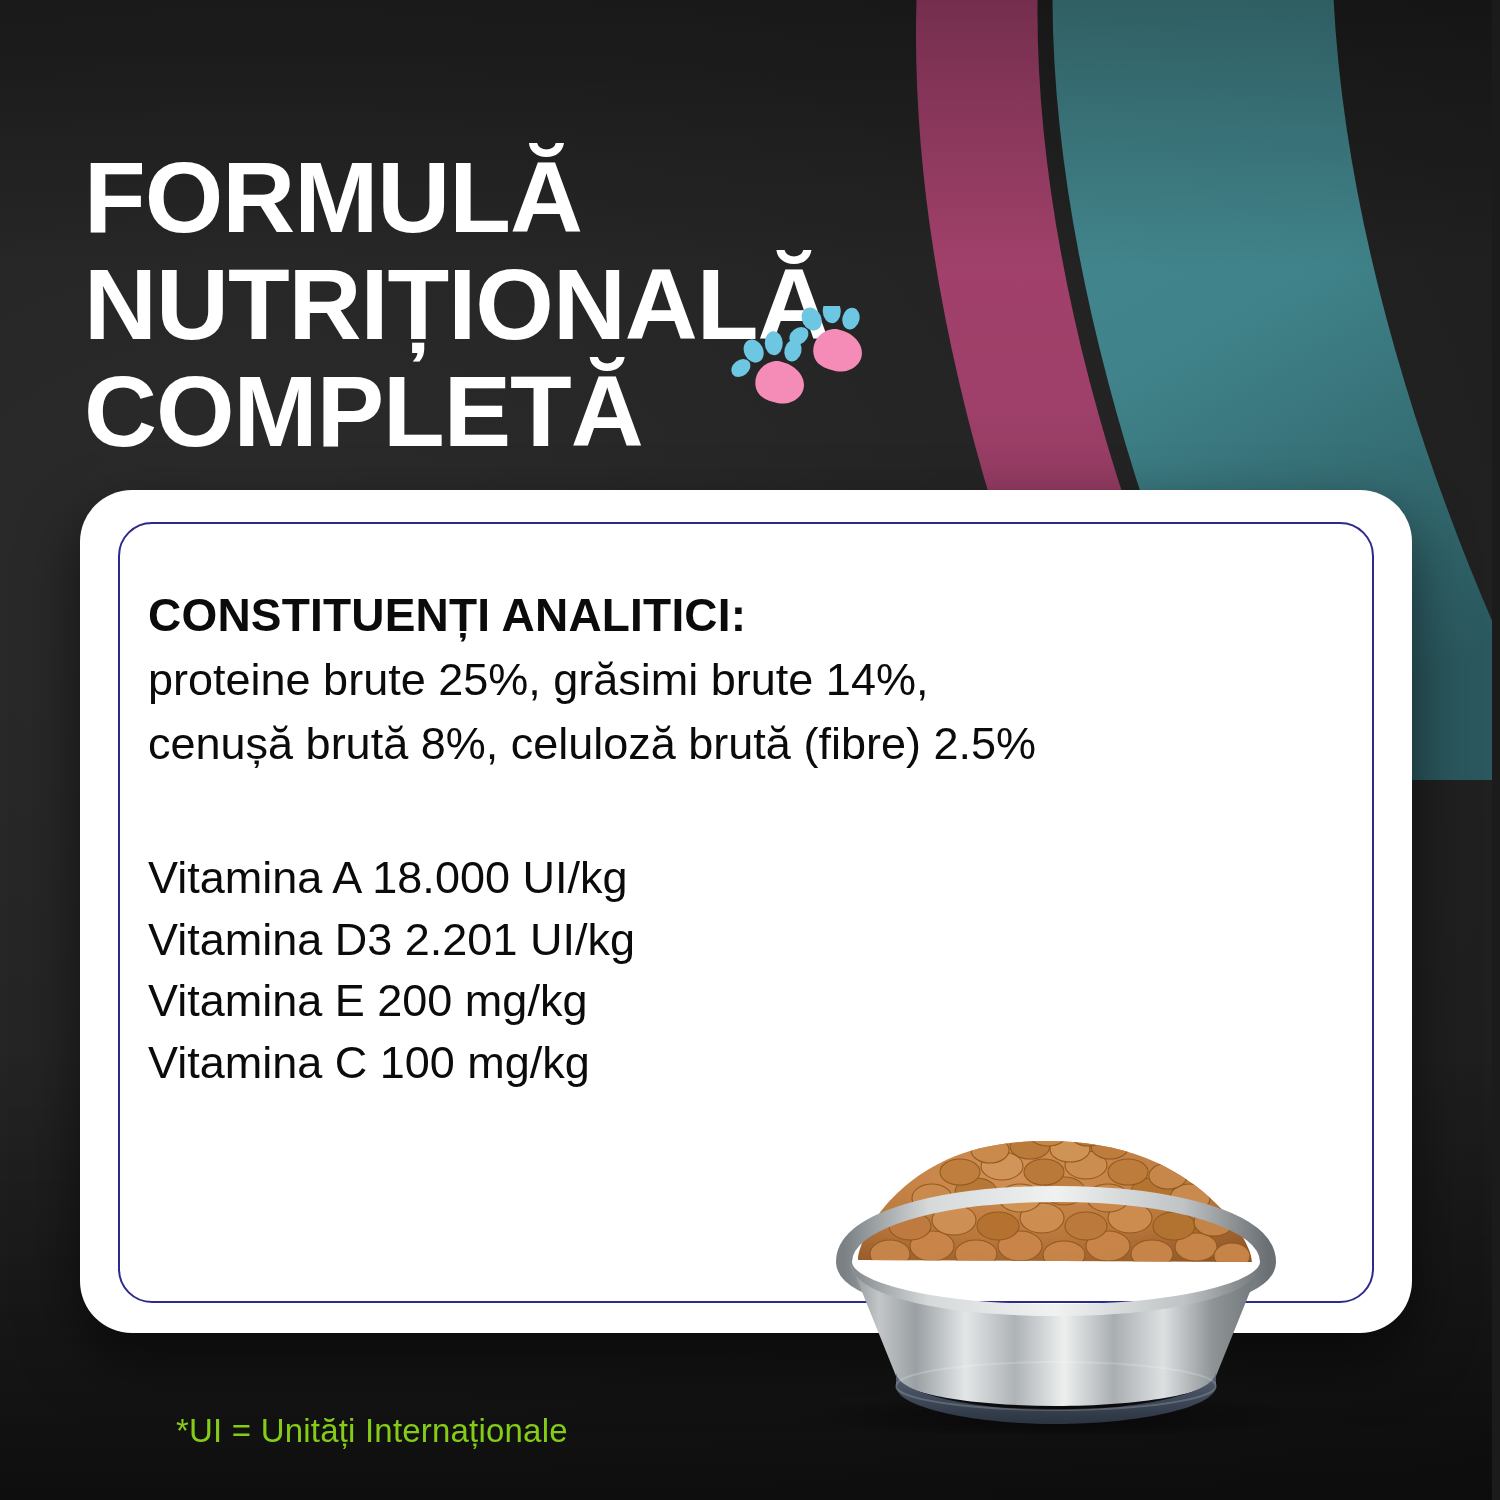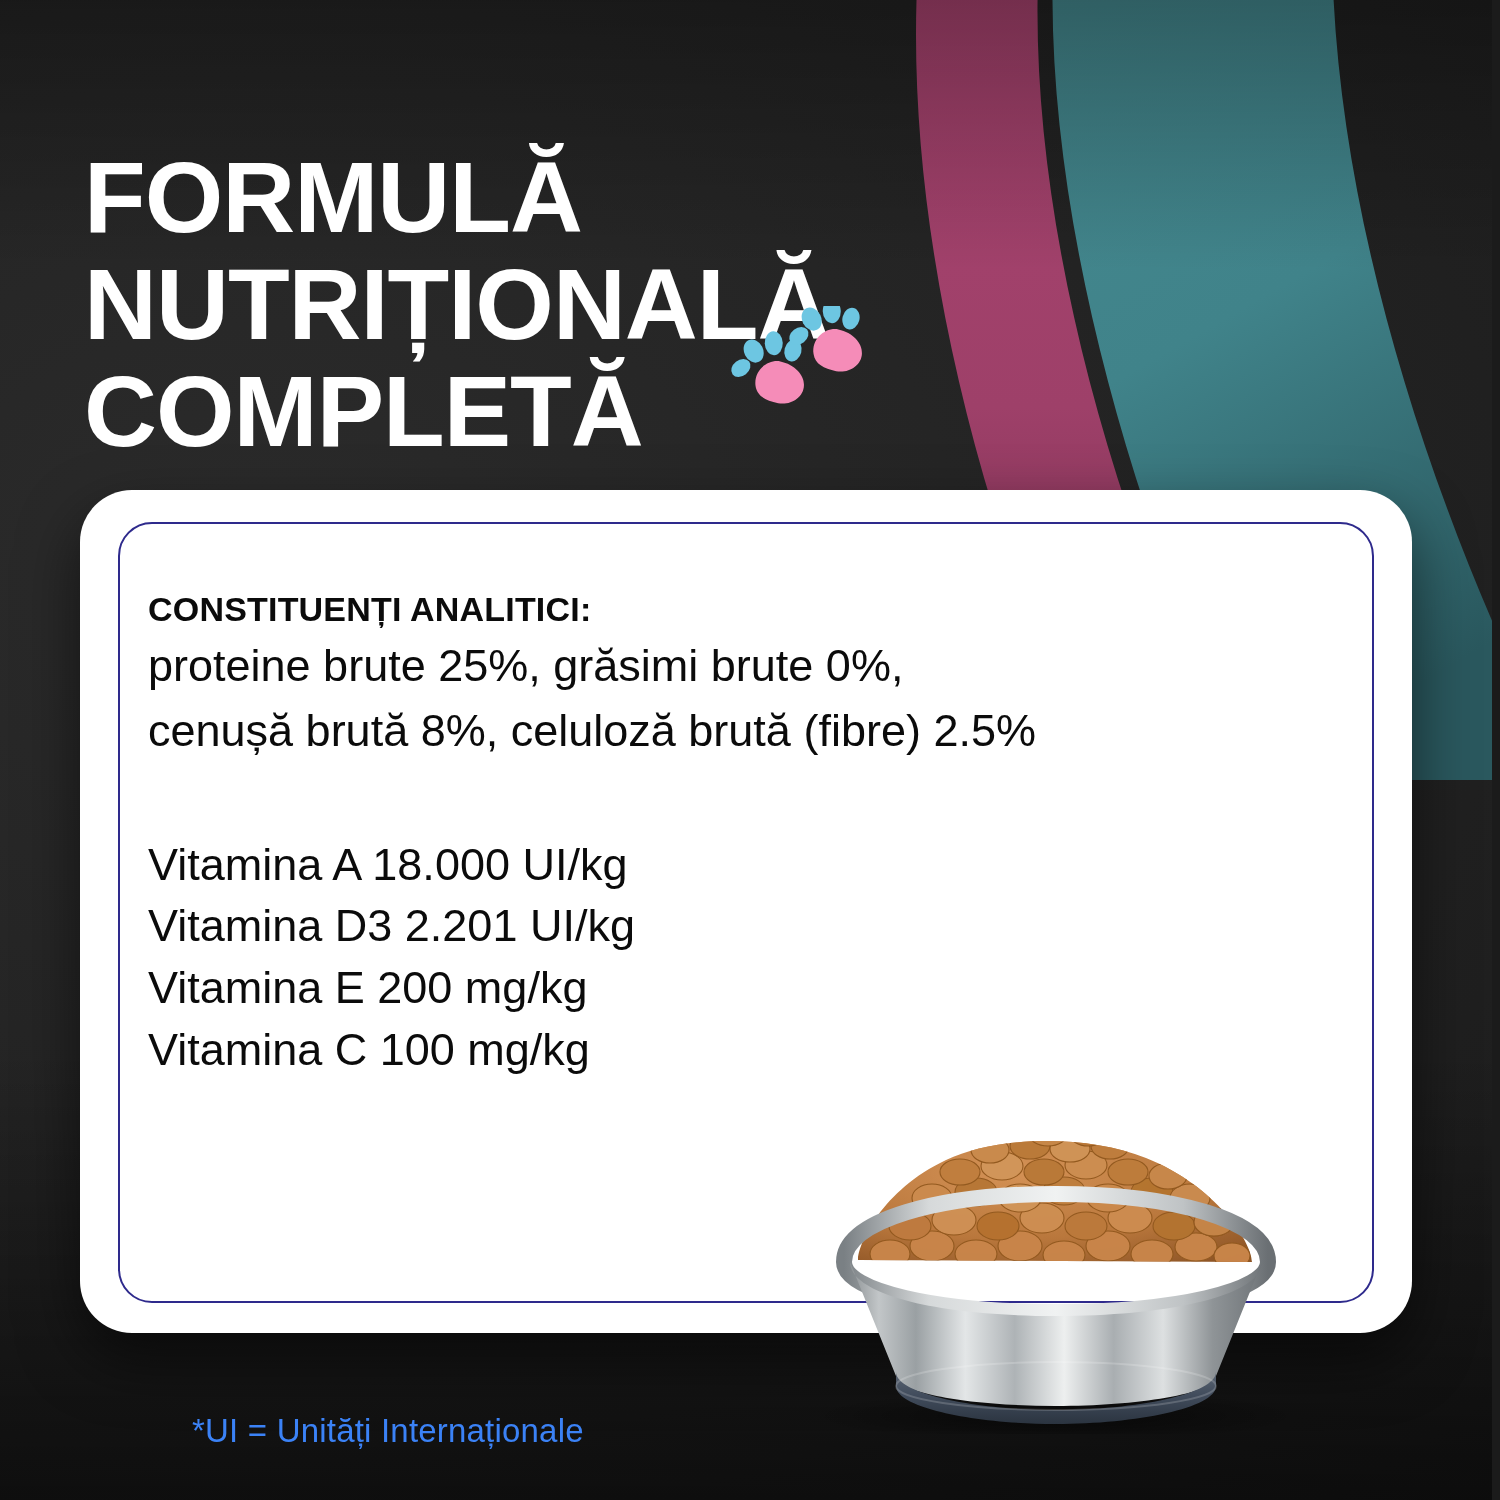--- a/index.html
+++ b/index.html
@@ -83,21 +83,21 @@
     pointer-events: none;
   }
   .card-content {
     position: absolute;
     left: 68px;
     top: 100px;
     right: 60px;
     color: #0b0b0b;
   }
   .sec-head {
-    font-size: 34px;
+    font-size: 46px;
     font-weight: 800;
     letter-spacing: .2px;
     line-height: 1.12;
     margin: 0 0 6px 0;
     text-transform: uppercase;
     font-stretch: condensed;
   }
   .sec-body {
     font-size: 45px;
     font-weight: 400;
@@ -111,23 +111,23 @@
     font-size: 45px;
     font-weight: 400;
     line-height: 1.37;
     white-space: nowrap;
     font-stretch: condensed;
   }
 
   
   .footnote {
     position: absolute;
-    left: 192px;
+    left: 176px;
     top: 1412px;
-    color: #3b82f6;
+    color: #84cc16;
     font-size: 33px;
     font-weight: 400;
     letter-spacing: .2px;
     font-stretch: condensed;
   }
 
   
   .bowl-wrap {
     position: absolute;
     left: 786px;
@@ -185,21 +185,21 @@
       <ellipse cx="66" cy="26" rx="8.5" ry="11" fill="#6DC6E2" transform="rotate(22 66 26)"></ellipse>
       <path d="M 24 56 C 24 40 40 31 52 35 C 66 40 74 52 72 62 C 70 74 56 80 44 76 C 32 72 24 66 24 56 Z" fill="#F58CB8"></path>
     </g>
   </svg>
 
   <div class="card">
     <div class="card-inner-border"></div>
     <div class="card-content">
 
       <div class="sec-head">CONSTITUENȚI ANALITICI:</div>
-      <div class="sec-body">proteine brute 25%, grăsimi brute 0%,</div>
+      <div class="sec-body">proteine brute 25%, grăsimi brute 14%,</div>
       <div class="sec-body">cenușă brută 8%, celuloză brută (fibre) 2.5%</div>
 
       <div class="sec-gap"></div>
 
       <div class="vit-line">Vitamina A 18.000 UI/kg</div>
       <div class="vit-line">Vitamina D3 2.201 UI/kg</div>
       <div class="vit-line">Vitamina E 200 mg/kg</div>
       <div class="vit-line">Vitamina C 100 mg/kg</div>
 
     </div>

